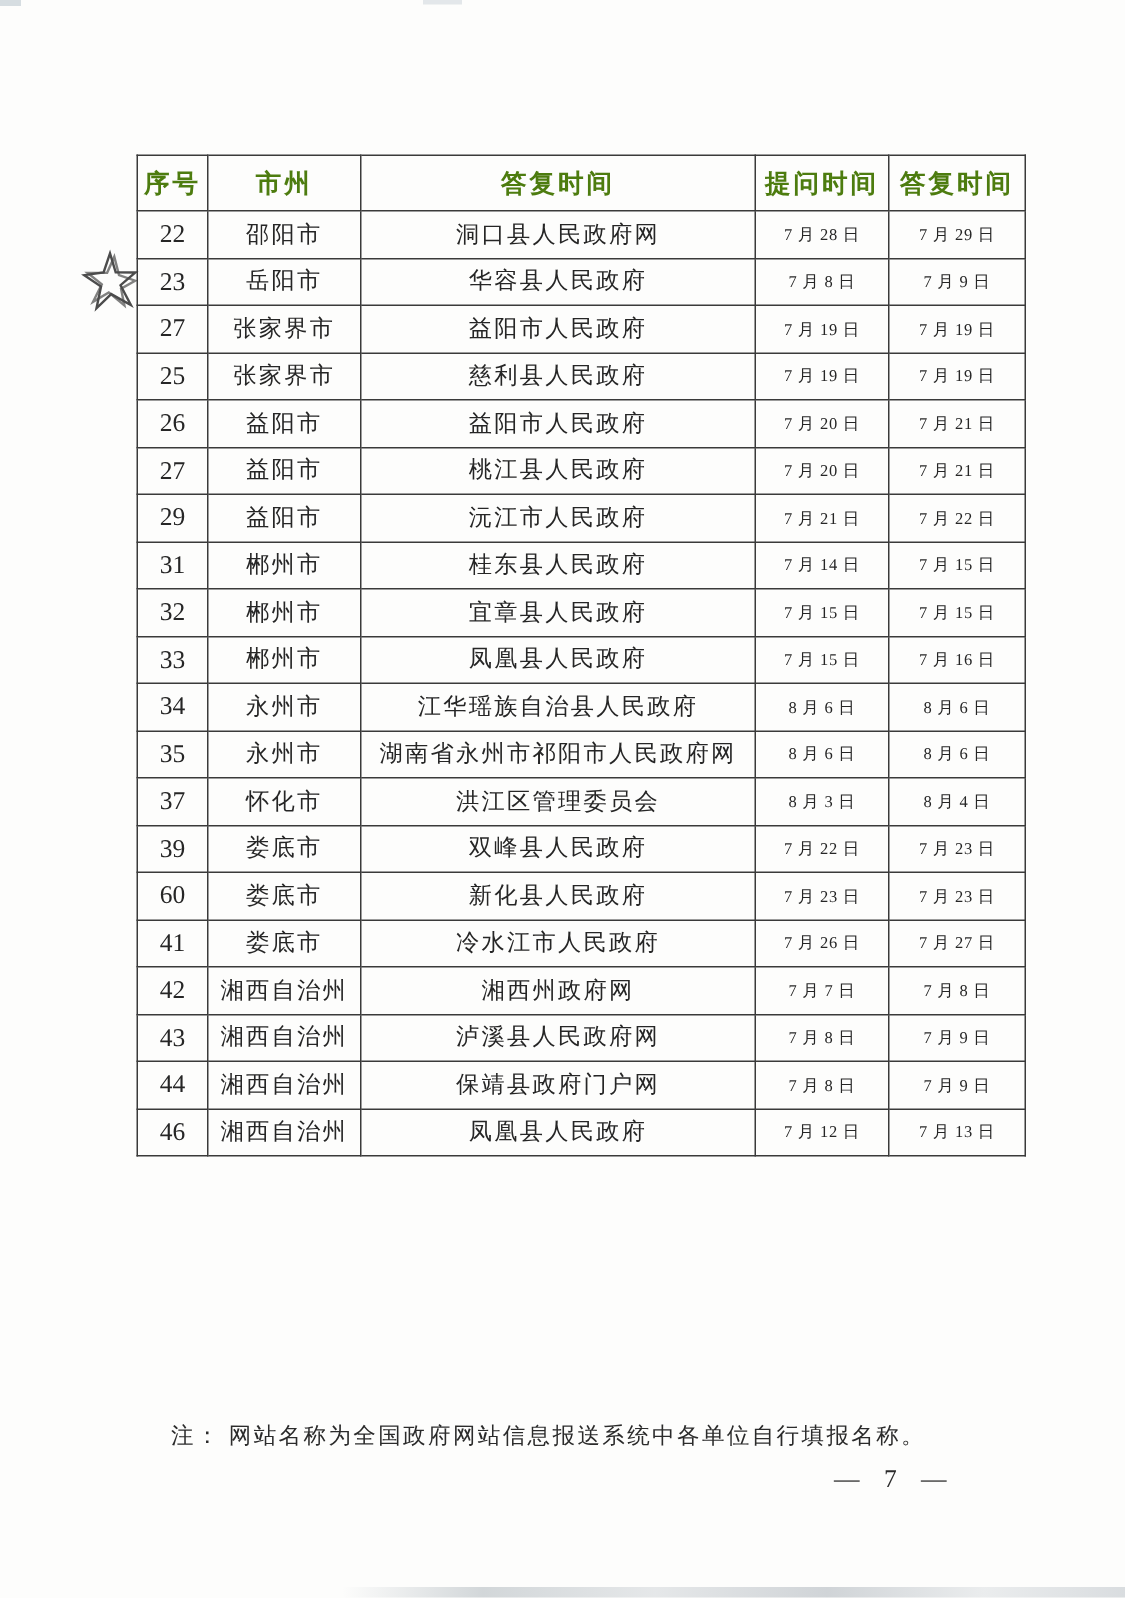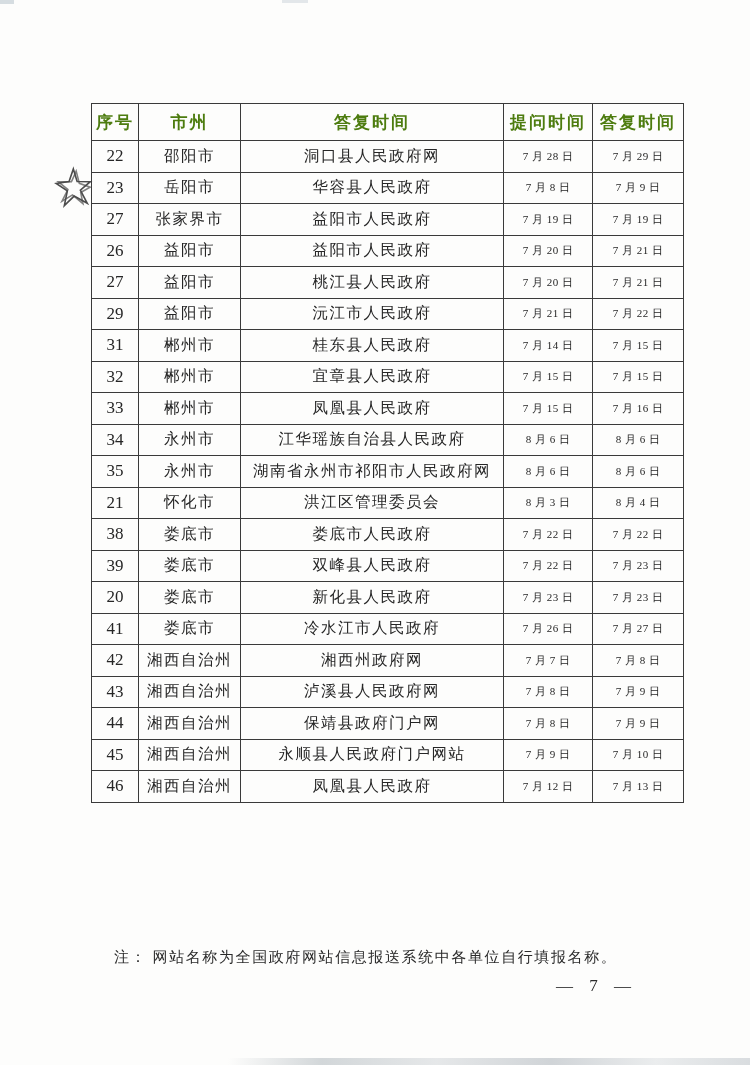--- a/index.html
+++ b/index.html
@@ -165,20 +165,27 @@
         <td class="cell-reply-date cell-date cell-other">7 月 9 日</td>
       </tr>
       <tr>
         <td class="cell-serial">27</td>
         <td class="cell-city cell-other">张家界市</td>
         <td class="cell-website cell-other">益阳市人民政府</td>
         <td class="cell-question-date cell-date cell-other">7 月 19 日</td>
         <td class="cell-reply-date cell-date cell-other">7 月 19 日</td>
       </tr>
       <tr>
+        <td class="cell-serial">25</td>
+        <td class="cell-city cell-other">张家界市</td>
+        <td class="cell-website cell-other">慈利县人民政府</td>
+        <td class="cell-question-date cell-date cell-other">7 月 19 日</td>
+        <td class="cell-reply-date cell-date cell-other">7 月 19 日</td>
+      </tr>
+      <tr>
         <td class="cell-serial">26</td>
         <td class="cell-city cell-other">益阳市</td>
         <td class="cell-website cell-other">益阳市人民政府</td>
         <td class="cell-question-date cell-date cell-other">7 月 20 日</td>
         <td class="cell-reply-date cell-date cell-other">7 月 21 日</td>
       </tr>
       <tr>
         <td class="cell-serial">27</td>
         <td class="cell-city cell-other">益阳市</td>
         <td class="cell-website cell-other">桃江县人民政府</td>
@@ -221,42 +228,35 @@
         <td class="cell-reply-date cell-date cell-other">8 月 6 日</td>
       </tr>
       <tr>
         <td class="cell-serial">35</td>
         <td class="cell-city cell-other">永州市</td>
         <td class="cell-website cell-other">湖南省永州市祁阳市人民政府网</td>
         <td class="cell-question-date cell-date cell-other">8 月 6 日</td>
         <td class="cell-reply-date cell-date cell-other">8 月 6 日</td>
       </tr>
       <tr>
-        <td class="cell-serial">21</td>
+        <td class="cell-serial">37</td>
         <td class="cell-city cell-other">怀化市</td>
         <td class="cell-website cell-other">洪江区管理委员会</td>
         <td class="cell-question-date cell-date cell-other">8 月 3 日</td>
         <td class="cell-reply-date cell-date cell-other">8 月 4 日</td>
-      </tr>
-      <tr>
-        <td class="cell-serial">38</td>
-        <td class="cell-city cell-other">娄底市</td>
-        <td class="cell-website cell-other">娄底市人民政府</td>
-        <td class="cell-question-date cell-date cell-other">7 月 22 日</td>
-        <td class="cell-reply-date cell-date cell-other">7 月 22 日</td>
       </tr>
       <tr>
         <td class="cell-serial">39</td>
         <td class="cell-city cell-other">娄底市</td>
         <td class="cell-website cell-other">双峰县人民政府</td>
         <td class="cell-question-date cell-date cell-other">7 月 22 日</td>
         <td class="cell-reply-date cell-date cell-other">7 月 23 日</td>
       </tr>
       <tr>
-        <td class="cell-serial">20</td>
+        <td class="cell-serial">60</td>
         <td class="cell-city cell-other">娄底市</td>
         <td class="cell-website cell-other">新化县人民政府</td>
         <td class="cell-question-date cell-date cell-other">7 月 23 日</td>
         <td class="cell-reply-date cell-date cell-other">7 月 23 日</td>
       </tr>
       <tr>
         <td class="cell-serial">41</td>
         <td class="cell-city cell-other">娄底市</td>
         <td class="cell-website cell-other">冷水江市人民政府</td>
         <td class="cell-question-date cell-date cell-other">7 月 26 日</td>
@@ -277,27 +277,20 @@
         <td class="cell-reply-date cell-date cell-other">7 月 9 日</td>
       </tr>
       <tr>
         <td class="cell-serial">44</td>
         <td class="cell-city cell-other">湘西自治州</td>
         <td class="cell-website cell-other">保靖县政府门户网</td>
         <td class="cell-question-date cell-date cell-other">7 月 8 日</td>
         <td class="cell-reply-date cell-date cell-other">7 月 9 日</td>
       </tr>
       <tr>
-        <td class="cell-serial">45</td>
-        <td class="cell-city cell-other">湘西自治州</td>
-        <td class="cell-website cell-other">永顺县人民政府门户网站</td>
-        <td class="cell-question-date cell-date cell-other">7 月 9 日</td>
-        <td class="cell-reply-date cell-date cell-other">7 月 10 日</td>
-      </tr>
-      <tr>
         <td class="cell-serial">46</td>
         <td class="cell-city cell-other">湘西自治州</td>
         <td class="cell-website cell-other">凤凰县人民政府</td>
         <td class="cell-question-date cell-date cell-other">7 月 12 日</td>
         <td class="cell-reply-date cell-date cell-other">7 月 13 日</td>
       </tr>
     </tbody>
 </table>
 
 <div class="footnote">注： 网站名称为全国政府网站信息报送系统中各单位自行填报名称。</div>

